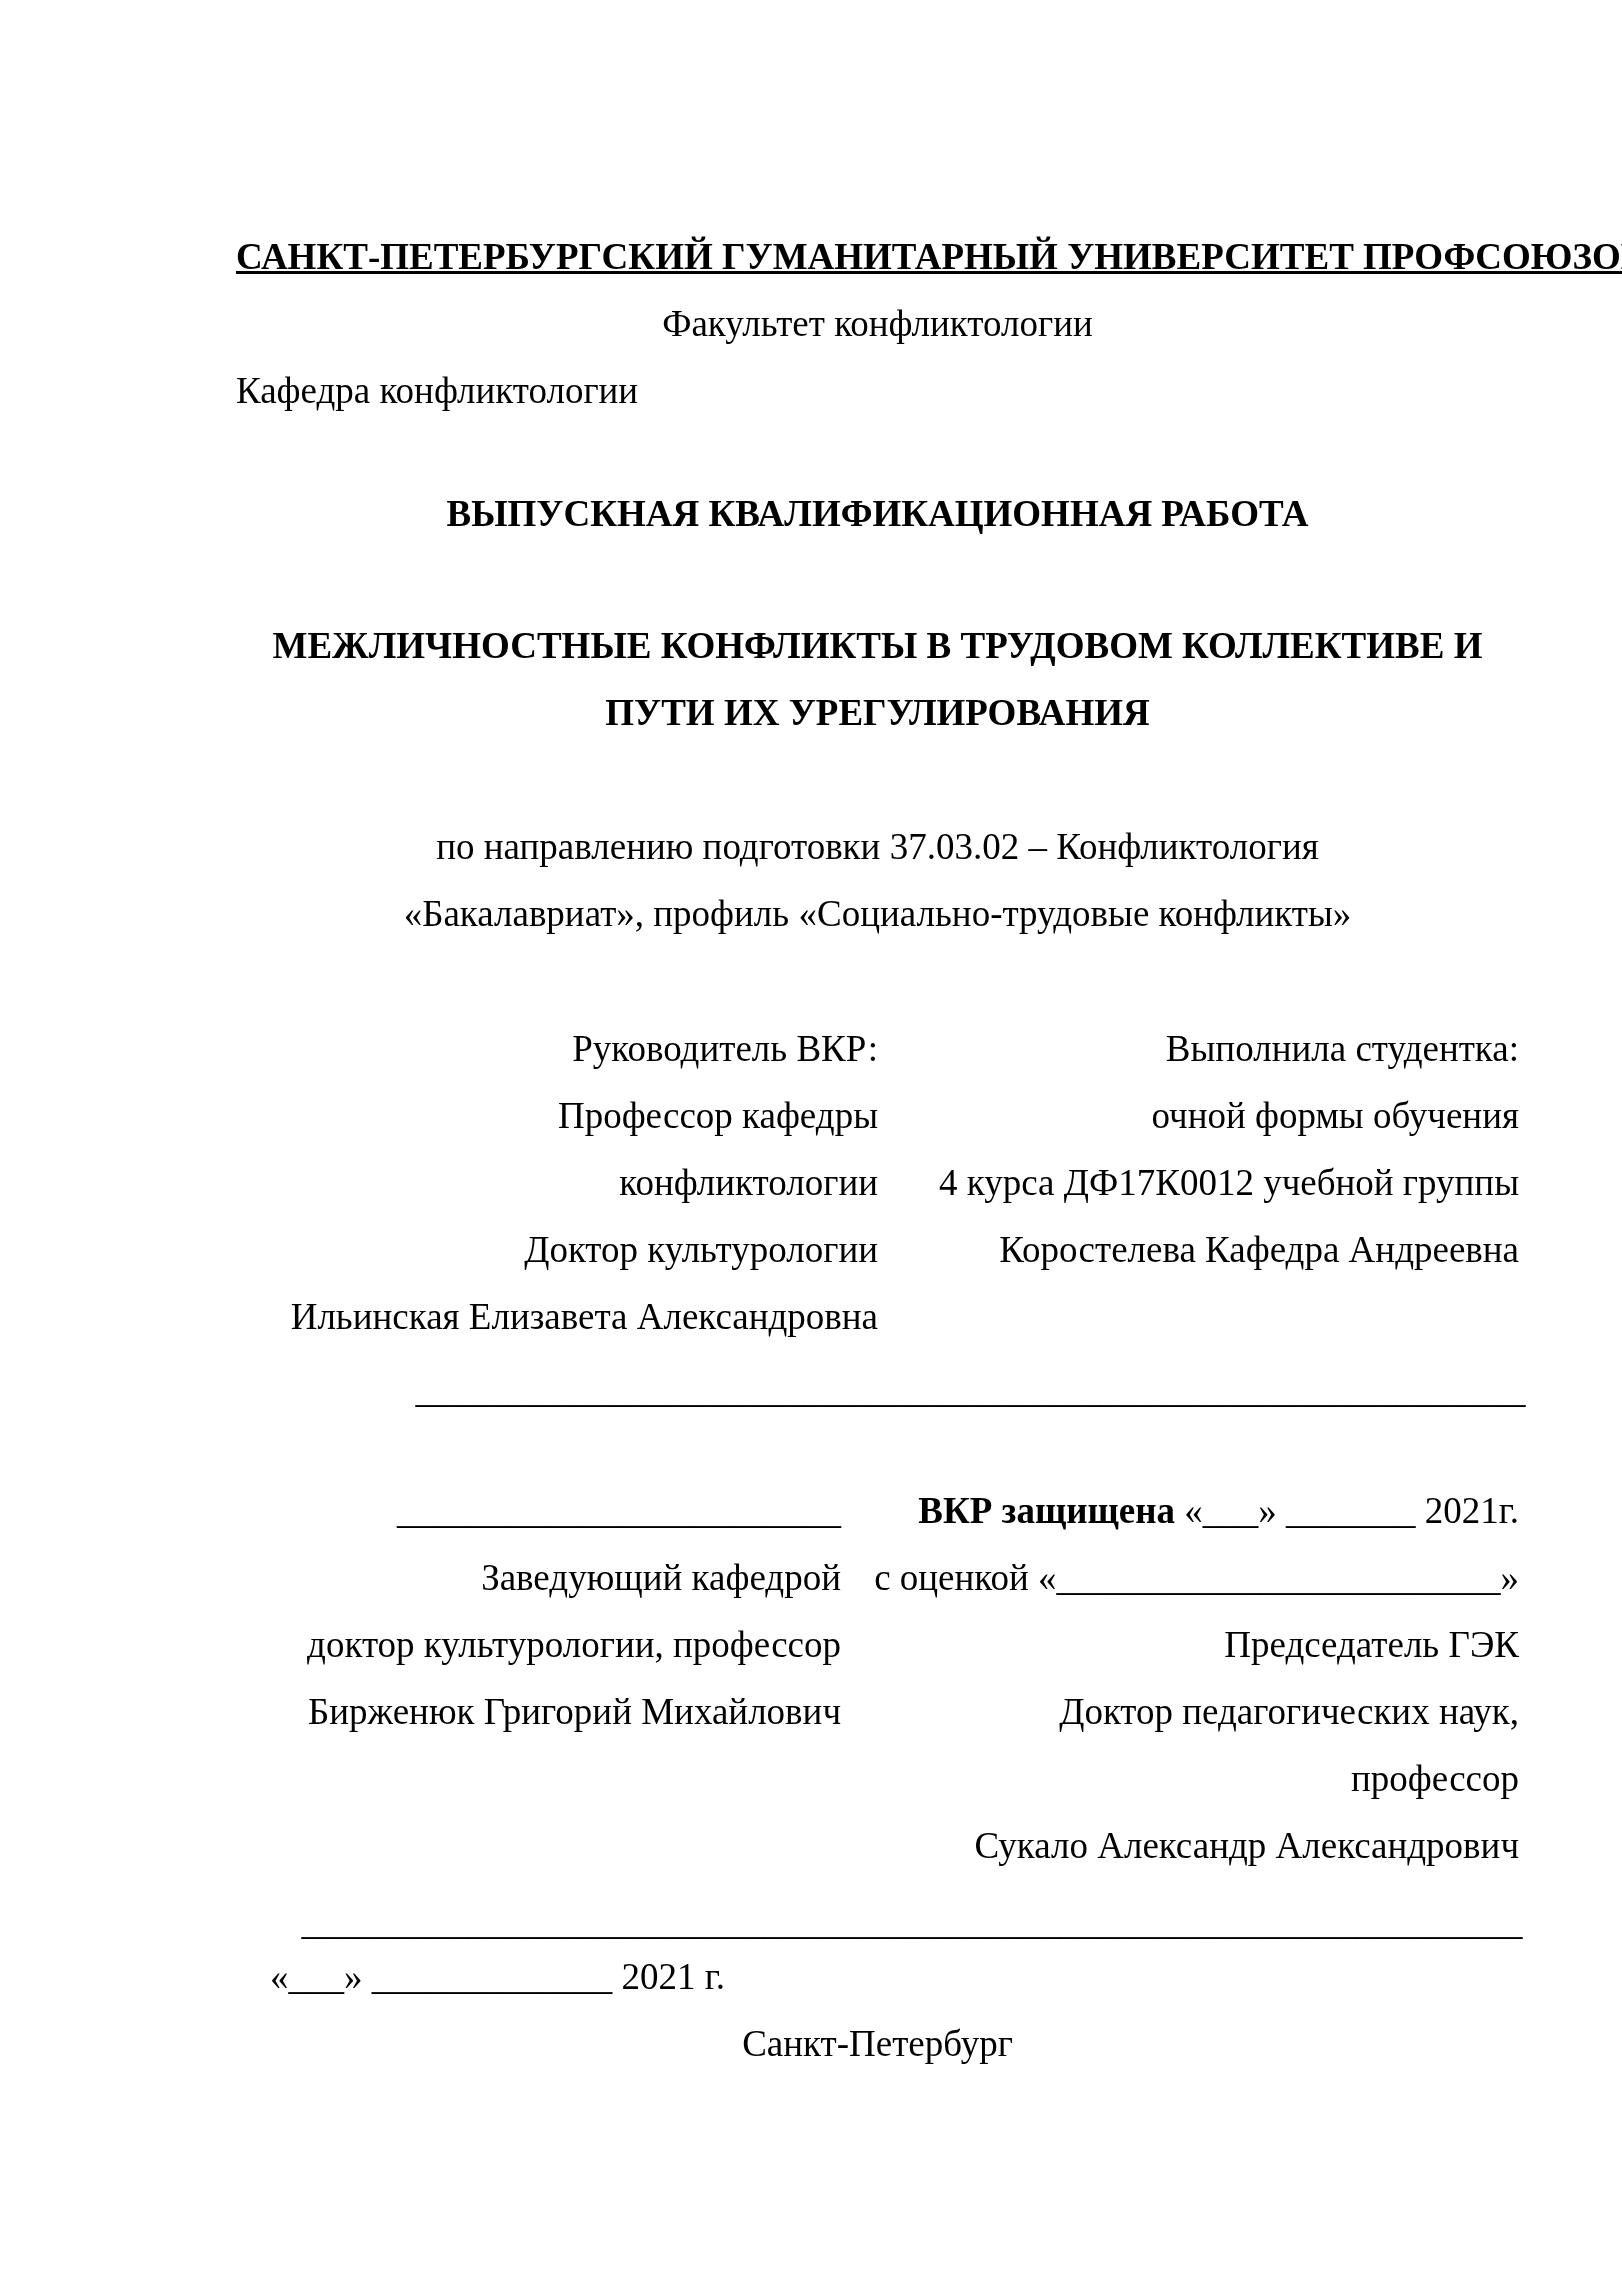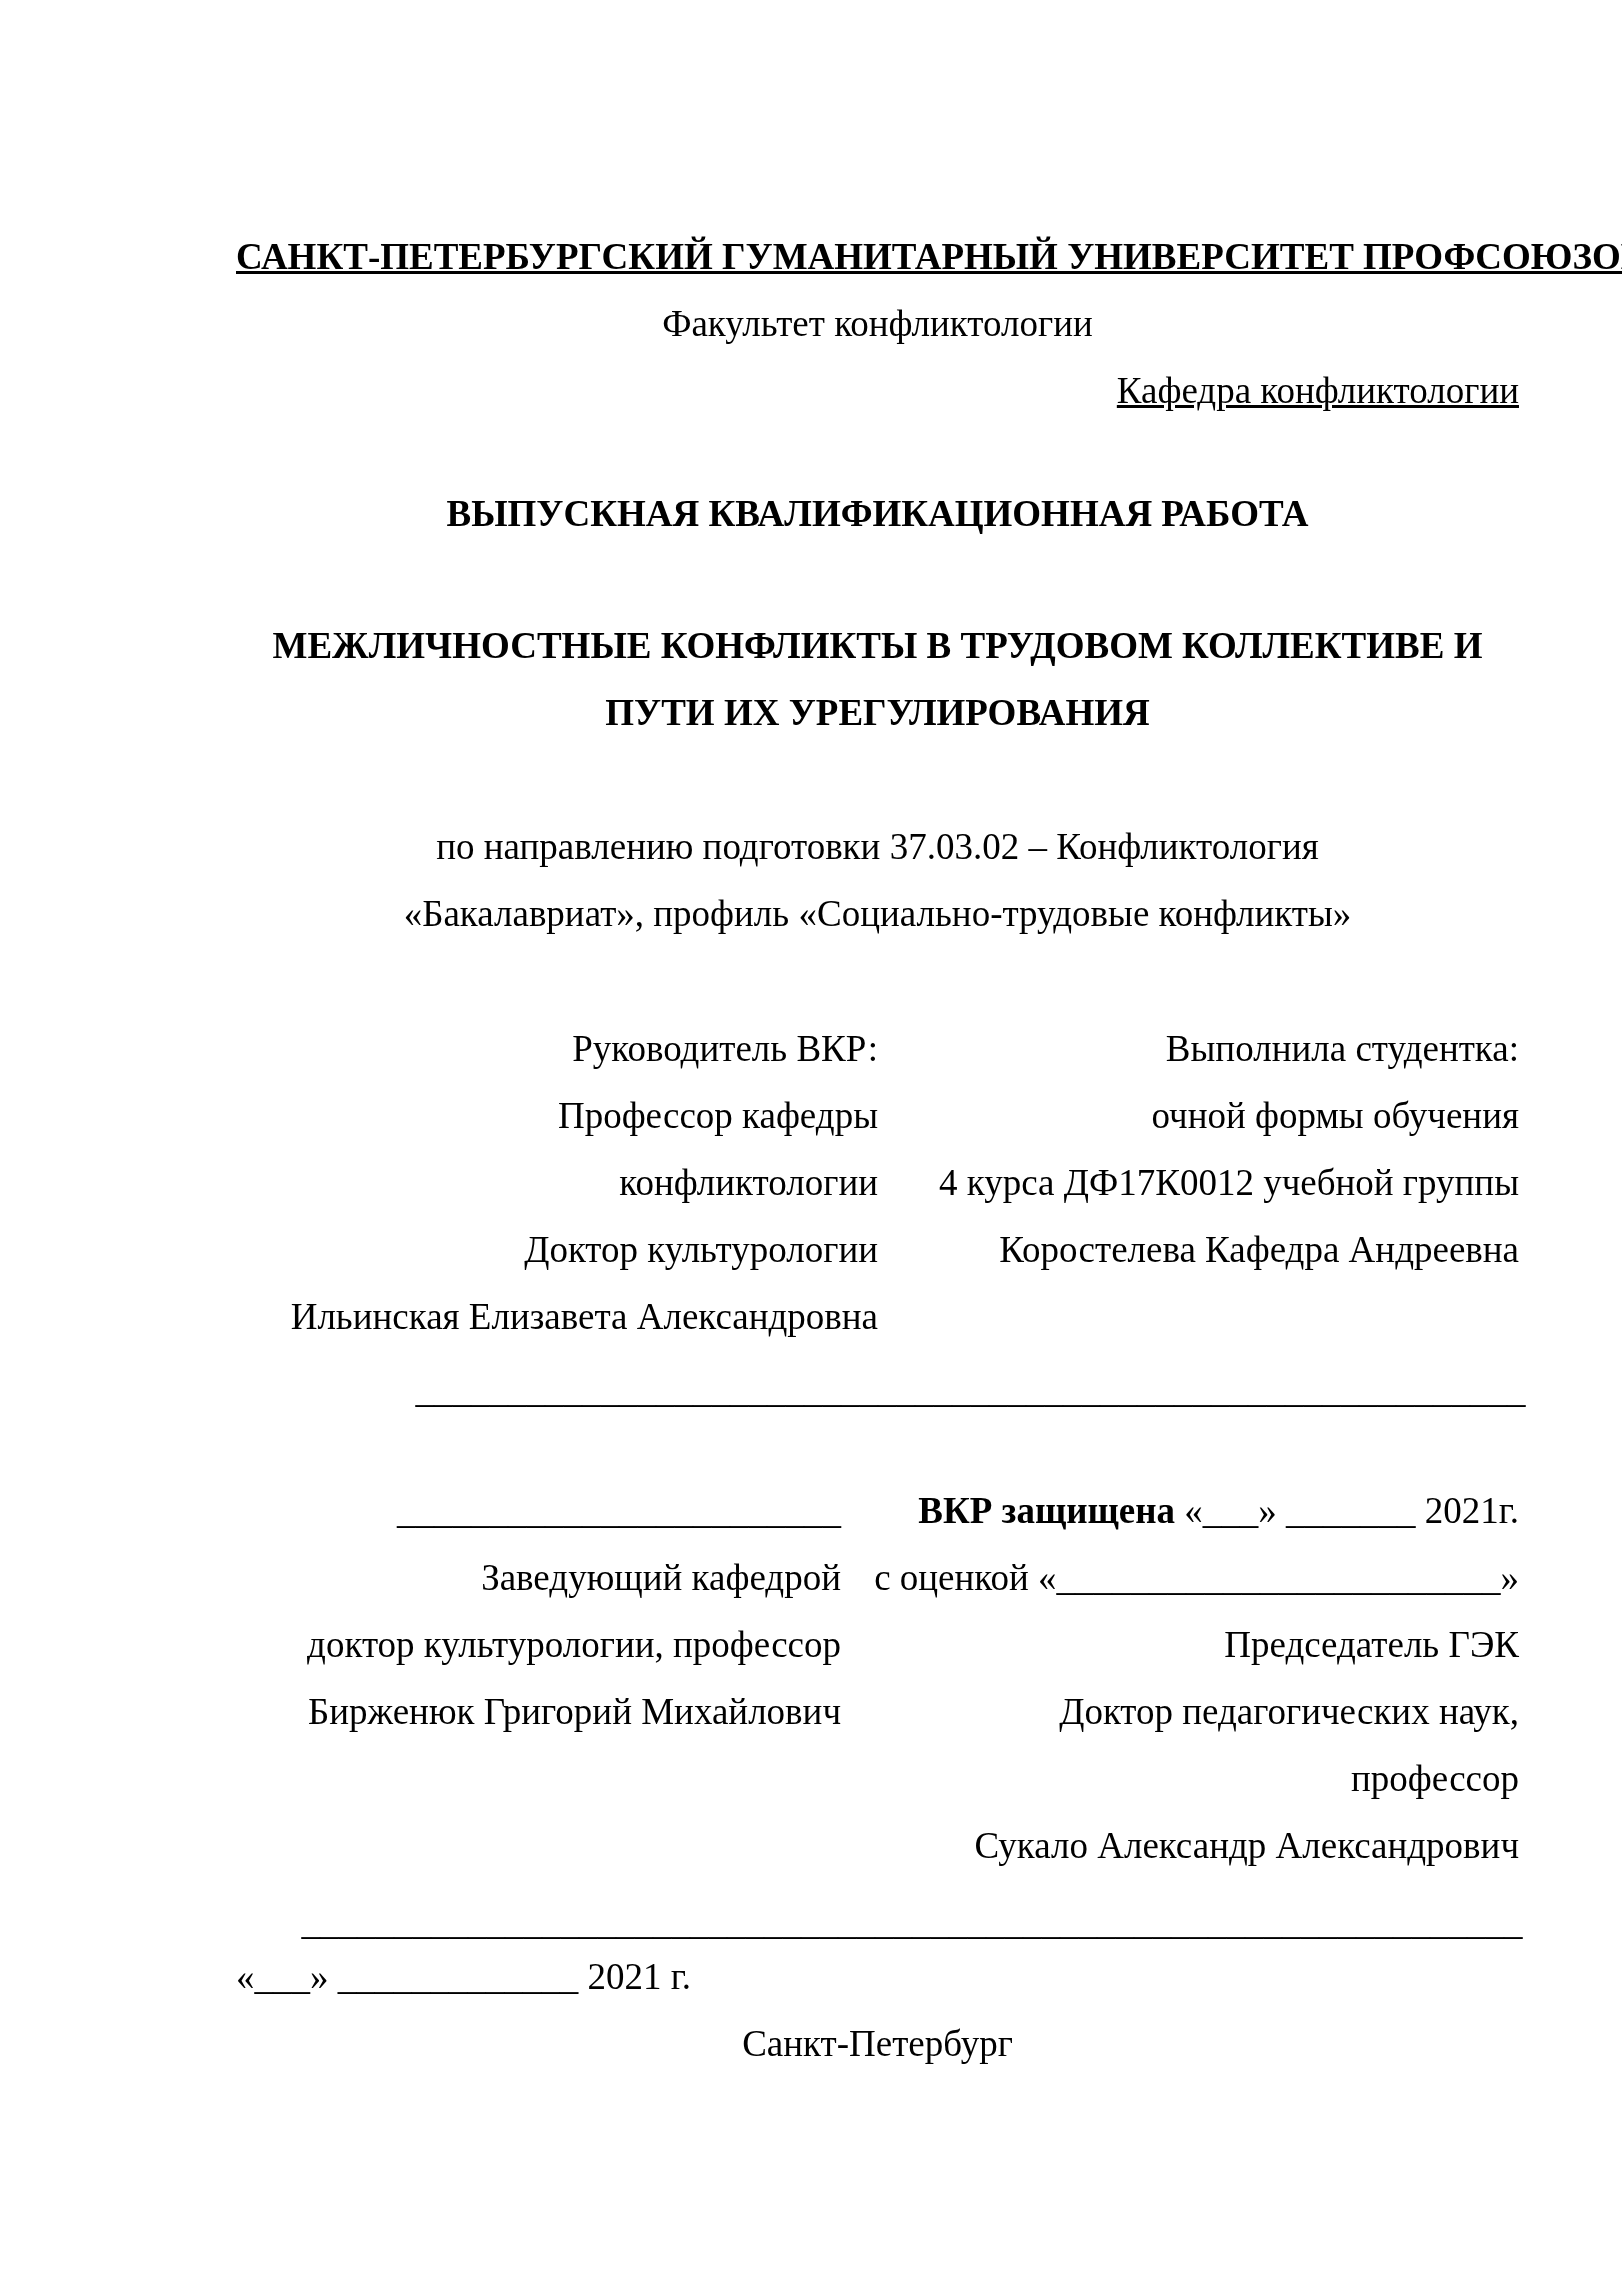--- a/index.html
+++ b/index.html
@@ -17,32 +17,32 @@
     font-size: 37px;
     box-sizing: border-box;
     padding: 223px 104px 0 236px;
     overflow: hidden;
   }
   .line {
     line-height: 67px;
     white-space: nowrap;
   }
   .center { text-align: center; }
-  .rightal { text-align: right; text-decoration: underline; }
+  .rightal { text-align: left; }
   .bold { font-weight: bold; }
   .underline { text-decoration: underline; }
 
   .gap-worktype { margin-top: 56px; }
   .gap-title    { margin-top: 65px; }
   .gap-program  { margin-top: 67px; font-family: Liberation Serif, serif; }
   .gap-block1   { margin-top: 68px; }
   .gap-sig1     { margin-top: 5.5px; }
   .gap-block2   { margin-top: 54px; }
   .gap-sig2     { margin-top: 9.4px; }
-  .gap-date     { margin-top: -11.8px; }
+  .gap-date     { margin-top: -11.8px; margin-left: 34px; }
 
   .cols { display: flex; align-items: flex-start; }
   .col { flex: 0 0 auto; text-align: right; }
   .col-grow { flex: 1 1 auto; min-width: 0; }
   .w-block1 { width: 642px; }
   .w-block2 { width: 605px; }
   .w-sig2   { width: 639px; }
 
   .ind1 { padding-left: 11px; }
   .ind2 { padding-left: 22px; }

